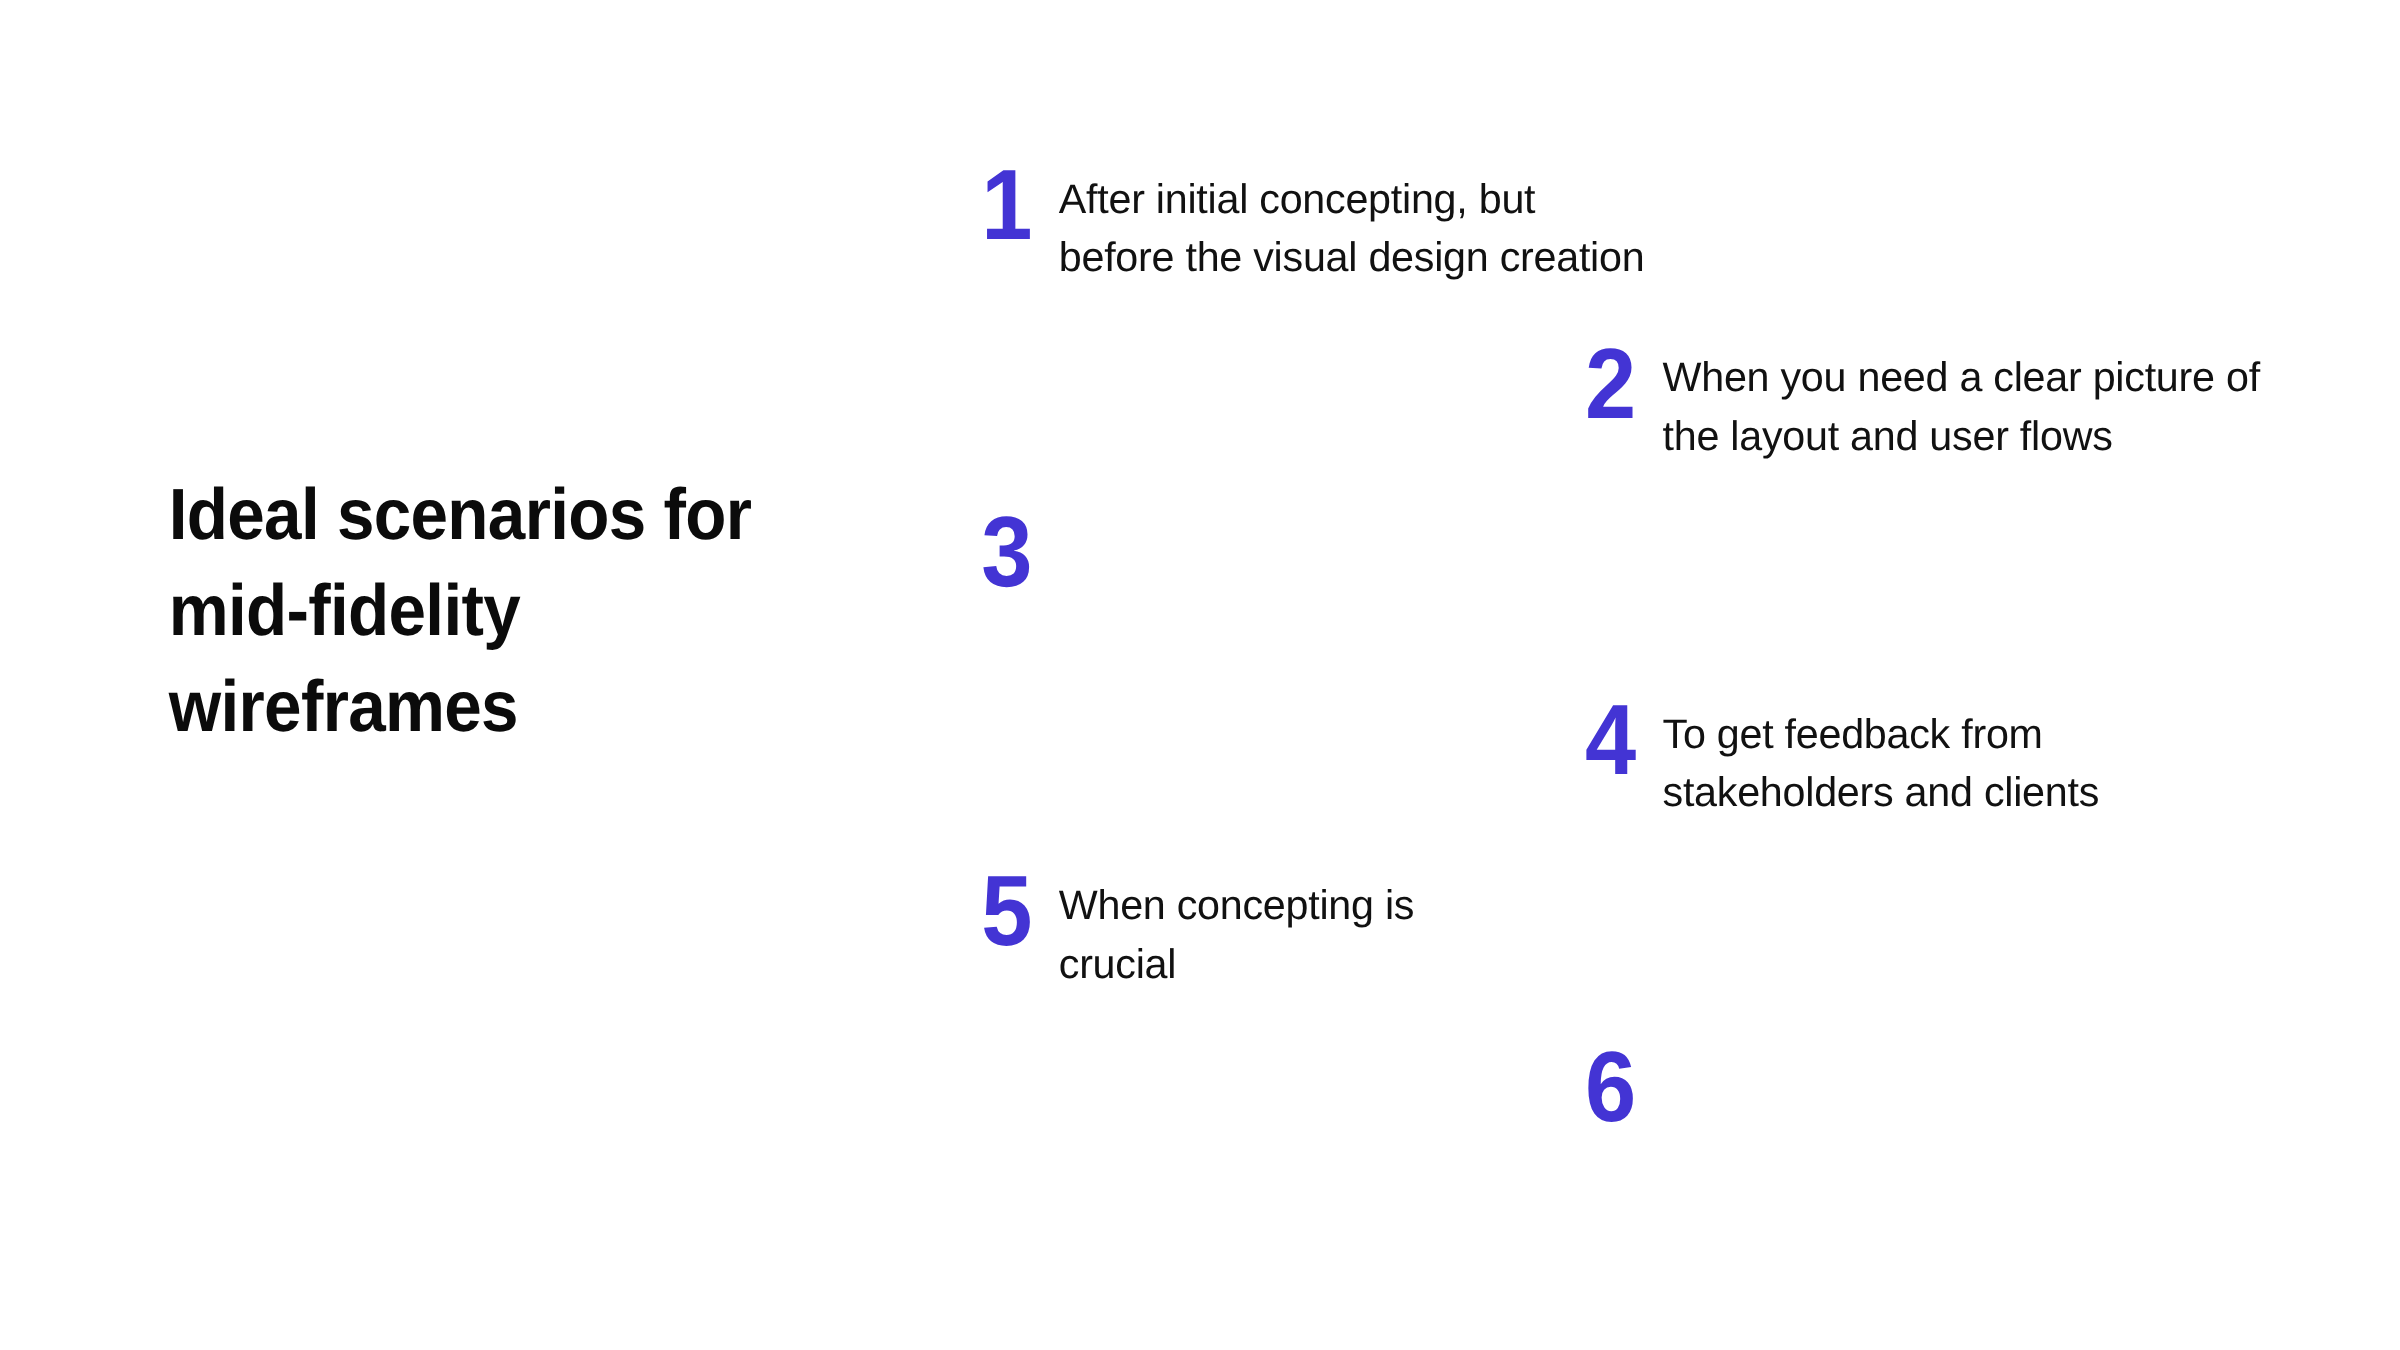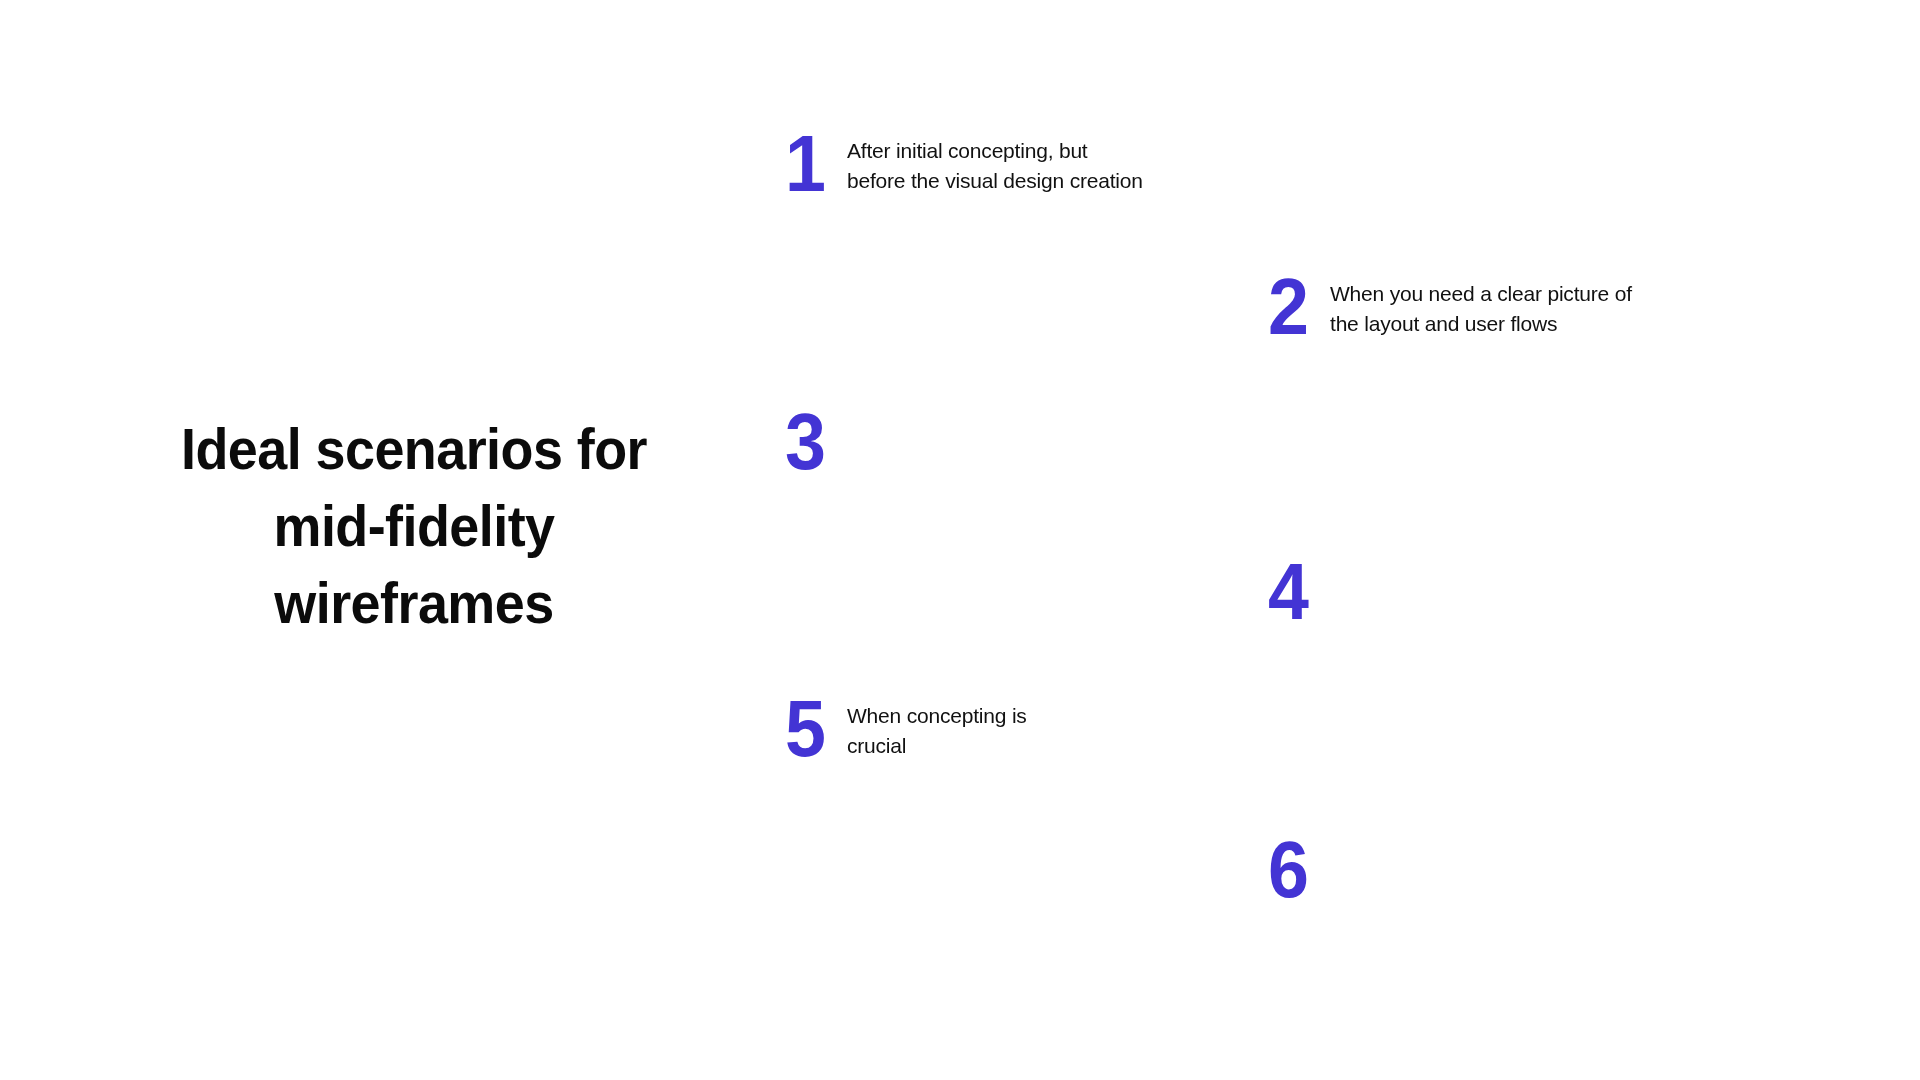--- a/index.html
+++ b/index.html
@@ -21,23 +21,22 @@
     position: relative;
     width: 1920px;
     height: 1080px;
     background: #ffffff;
   }
 
   
   .heading-block {
     position: absolute;
     left: 135px;
-    top: 410px;
+    top: 373px;
     width: 600px;
-    text-align: center;
   }
   .heading {
     margin: 0;
     font-family: "Liberation Sans", sans-serif;
     font-weight: 700;
     font-size: 58px;
     line-height: 1.33;
     letter-spacing: -0.6px;
     color: #0b0b0b;
     transform: scaleX(0.93);
@@ -71,21 +70,21 @@
     flex: 0 0 auto;
     margin-top: -8px;
     transform: scaleX(0.92);
     transform-origin: left top;
     width: 62px;
   }
 
   .item-text {
     font-family: "Liberation Sans", sans-serif;
     font-weight: 400;
-    font-size: 21px;
+    font-size: 33px;
     line-height: 1.42;
     color: #111111;
     letter-spacing: -0.2px;
     white-space: pre-line;
     padding-top: 2px;
   }
 
   
   .col-left  { left: 785px; }
   .col-right { left: 1268px; }
@@ -121,20 +120,22 @@
       <span class="item-text">When you need a clear picture of
 the layout and user flows</span>
     </div>
 
     <div class="item col-left row-3">
       <span class="item-number">3</span>
     </div>
 
     <div class="item col-right row-4">
       <span class="item-number">4</span>
+      <span class="item-text">To get feedback from
+stakeholders and clients</span>
     </div>
 
     <div class="item col-left row-5">
       <span class="item-number">5</span>
       <span class="item-text">When concepting is
 crucial</span>
     </div>
 
     <div class="item col-right row-6">
       <span class="item-number">6</span>

